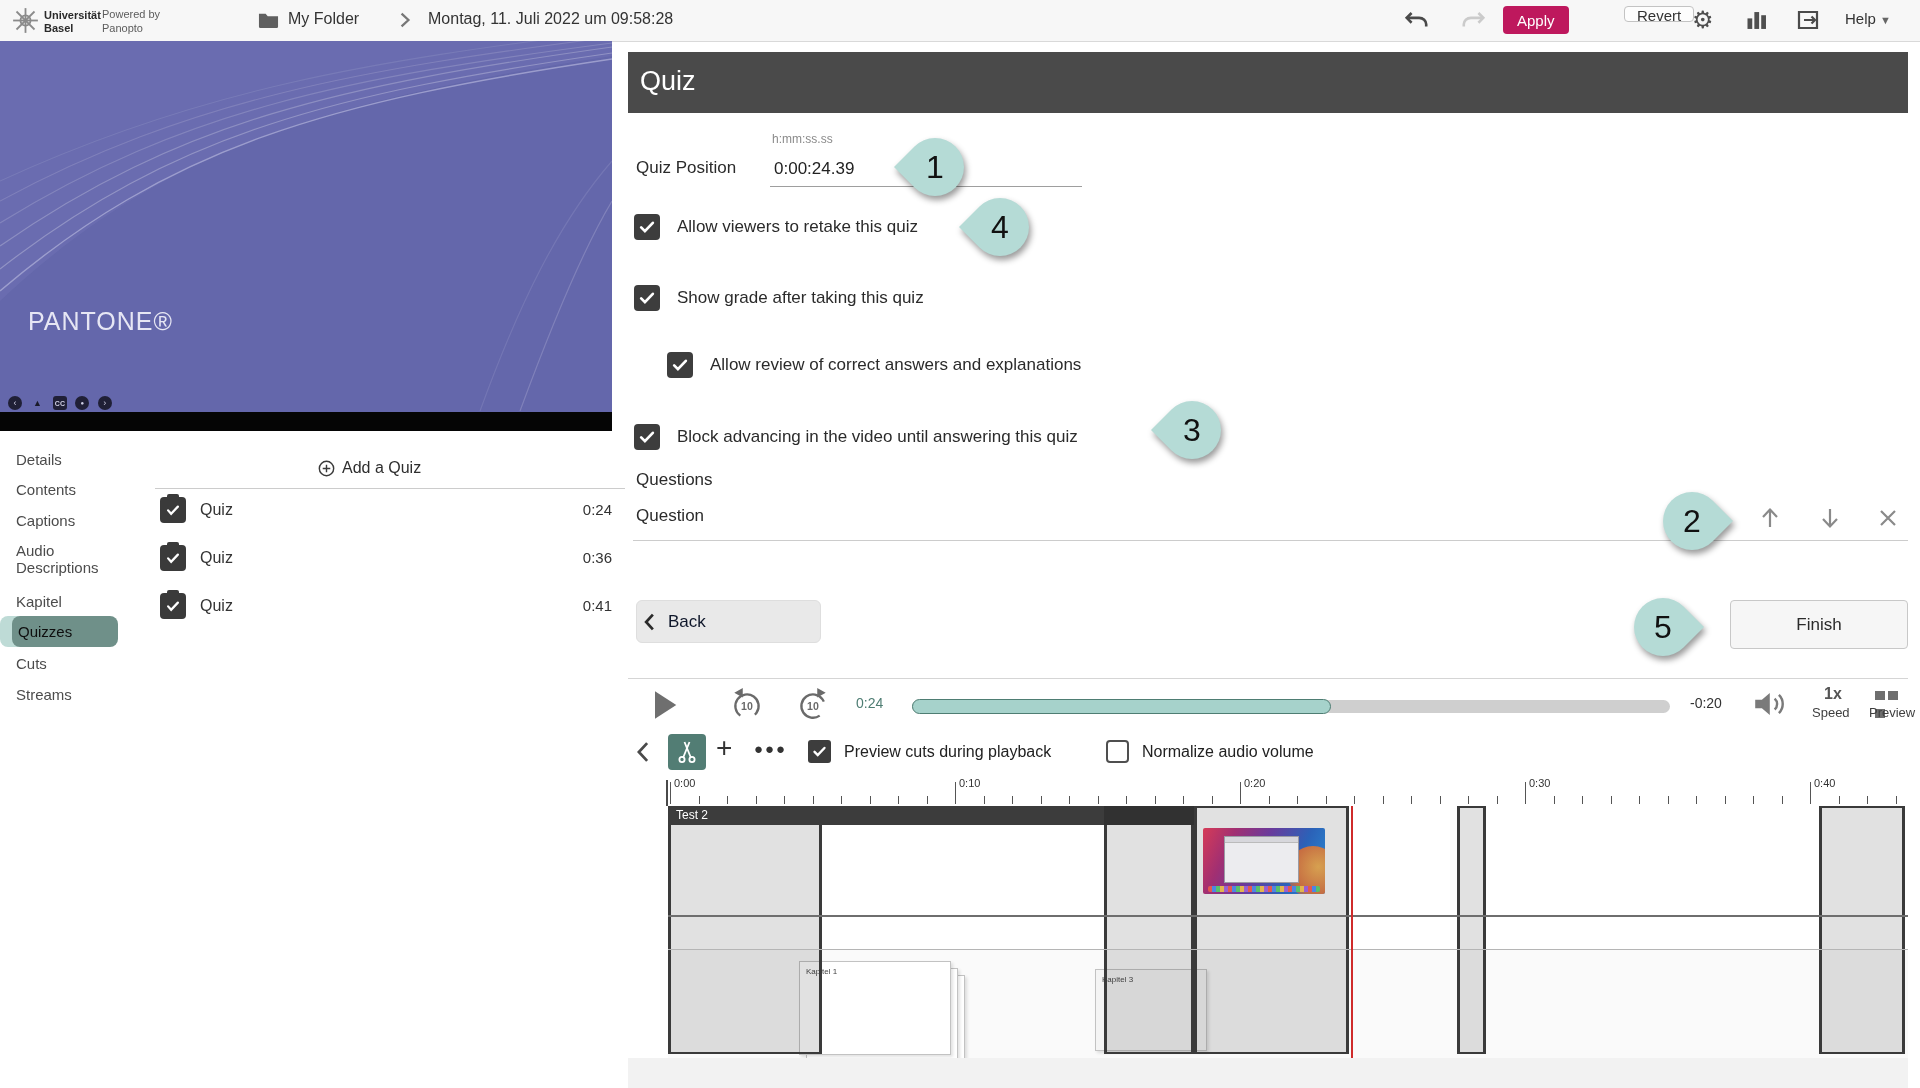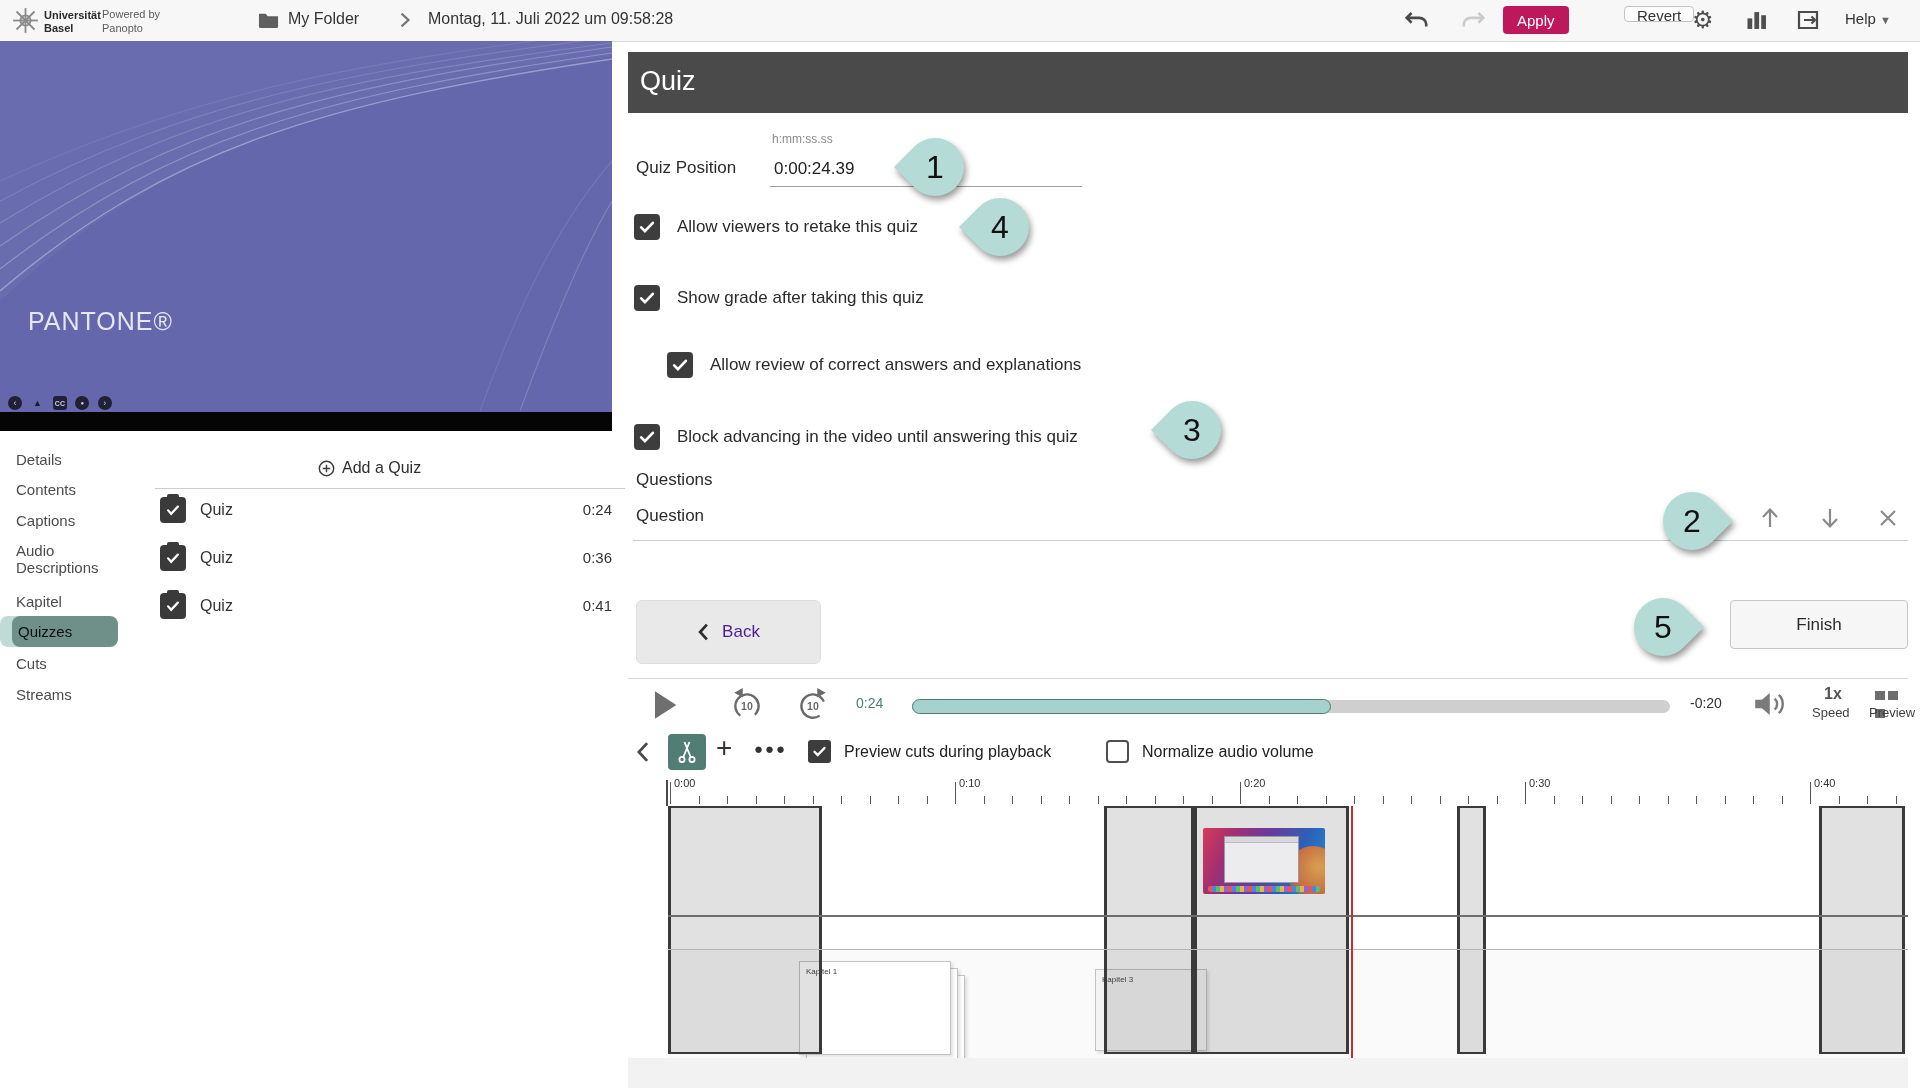--- a/index.html
+++ b/index.html
@@ -49,22 +49,22 @@
   .cb svg{width:20px;height:20px;}
   .cb.sm{width:23px;height:23px;border-radius:3px;}
   .cb.sm svg{width:17px;height:17px;}
   .cb.empty{background:#fff;border:2px solid #4f4f4f;width:19px;height:19px;}
   .optrow{position:absolute;display:flex;align-items:center;gap:17px;}
   .optlabel{font-size:17px;color:#2b2b2b;}
   .qhead{position:absolute;left:636px;top:470px;font-size:17px;color:#2b2b2b;}
   .qname{position:absolute;left:636px;top:506px;font-size:17px;color:#2b2b2b;}
   .qline{position:absolute;left:633px;top:540px;width:1275px;height:1px;background:#ccc;}
   .icon-btn{position:absolute;width:28px;height:28px;display:flex;align-items:center;justify-content:center;}
-  .btn-back{position:absolute;left:636px;top:600px;width:185px;height:64px;background:#e9e9e9;border:1px solid #dedede;
-            border-radius:6px;font-size:17px;color:#4c1d95;font-family:inherit;display:flex;align-items:center;justify-content:center;gap:12px;}
+  .btn-back{position:absolute;left:636px;top:600px;width:185px;height:43px;background:#e9e9e9;border:1px solid #dedede;
+            border-radius:6px;font-size:17px;color:#0f172a;font-family:inherit;display:flex;align-items:center;justify-content:flex-start;gap:12px;}
   .btn-finish{position:absolute;left:1730px;top:600px;width:178px;height:49px;background:#f6f6f6;border:1px solid #c8c8c8;
             border-radius:4px;font-size:17px;color:#2b2b2b;font-family:inherit;}
   
   .callout{position:absolute;width:58px;height:58px;display:flex;align-items:center;justify-content:center;
            filter:drop-shadow(2px 4px 3px rgba(0,0,0,.40));}
   .callout .bubble{position:absolute;inset:0;background:#b5dbd6;}
   .callout.tl .bubble{border-radius:0 50% 50% 50%;transform:rotate(-45deg);}
   .callout.tr .bubble{border-radius:50% 0 50% 50%;transform:rotate(45deg);}
   .callout .num{position:relative;font-size:32px;color:#111;}
   
@@ -467,17 +467,18 @@
       <div class="mac">
       <div class="orange"></div>
       <div class="win">
           <div class="winbar"></div>
         </div>
       <div class="dock"></div>
     </div>
 
     <div class="hline1"></div>
     <div class="hline2"></div>
+  <div class="session" style="left: 40px; width: 525.825px;">Test 2</div>
       <div class="playhead" style="left: 723.15px;"></div>
     </div>
   <div class="botstrip"></div>
 
 </div>
 
 </body></html>

